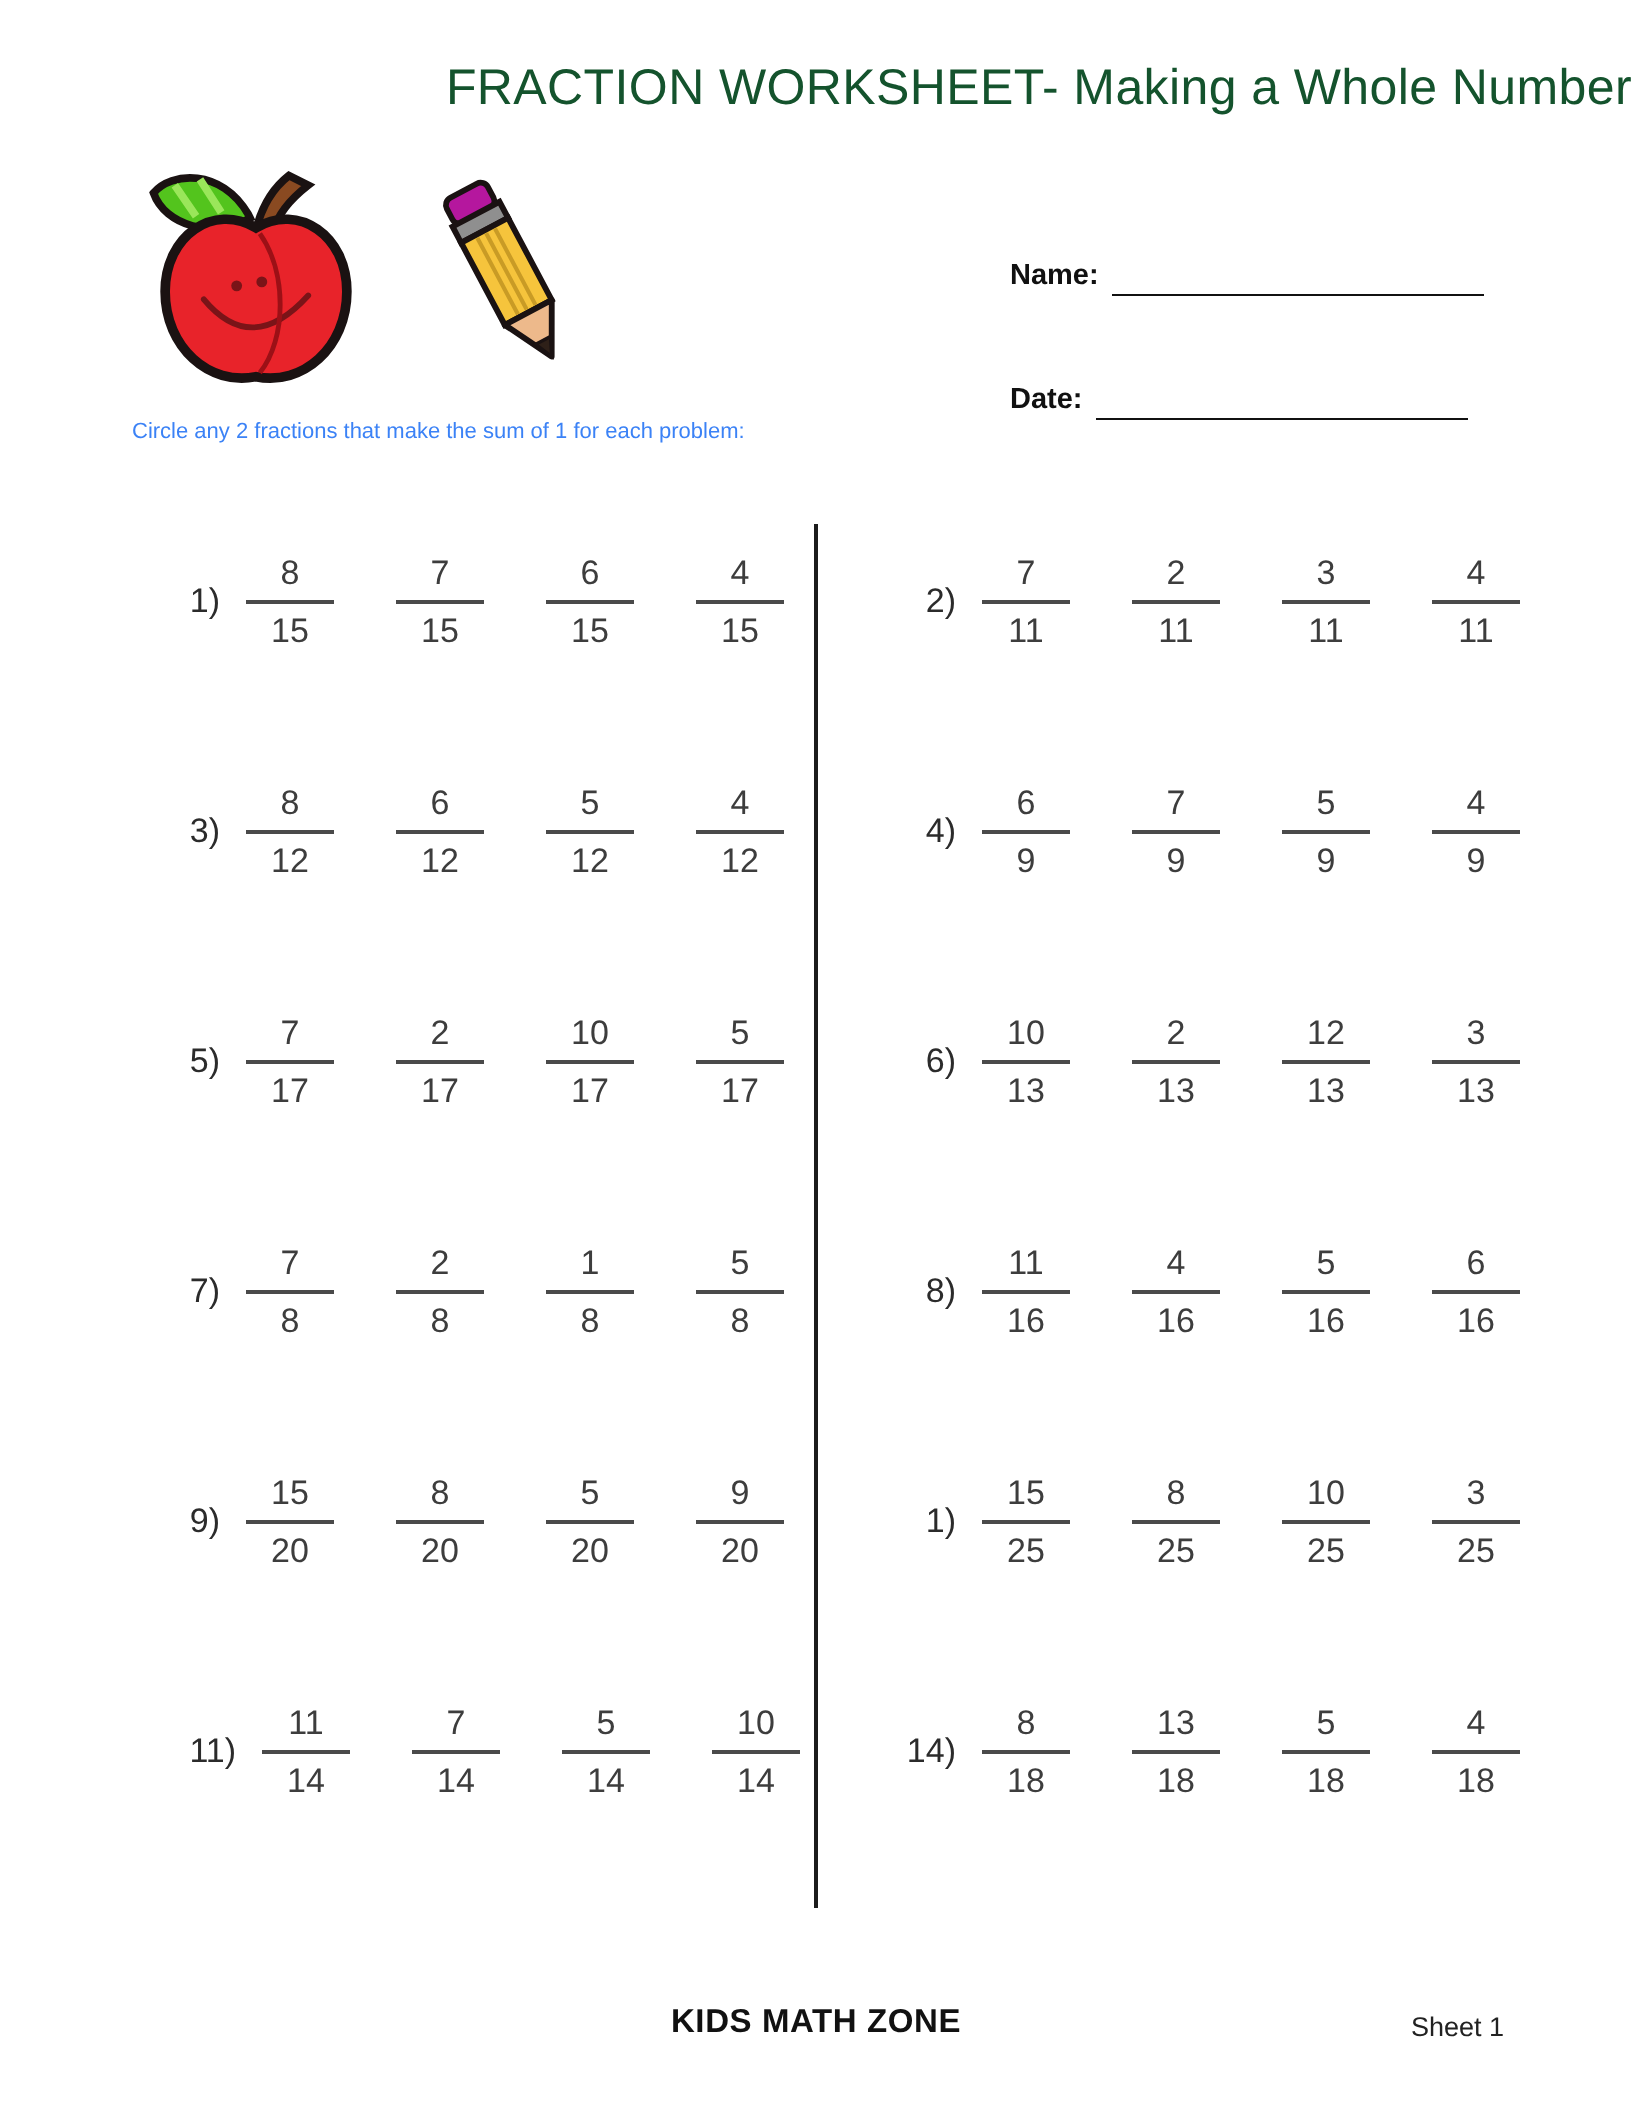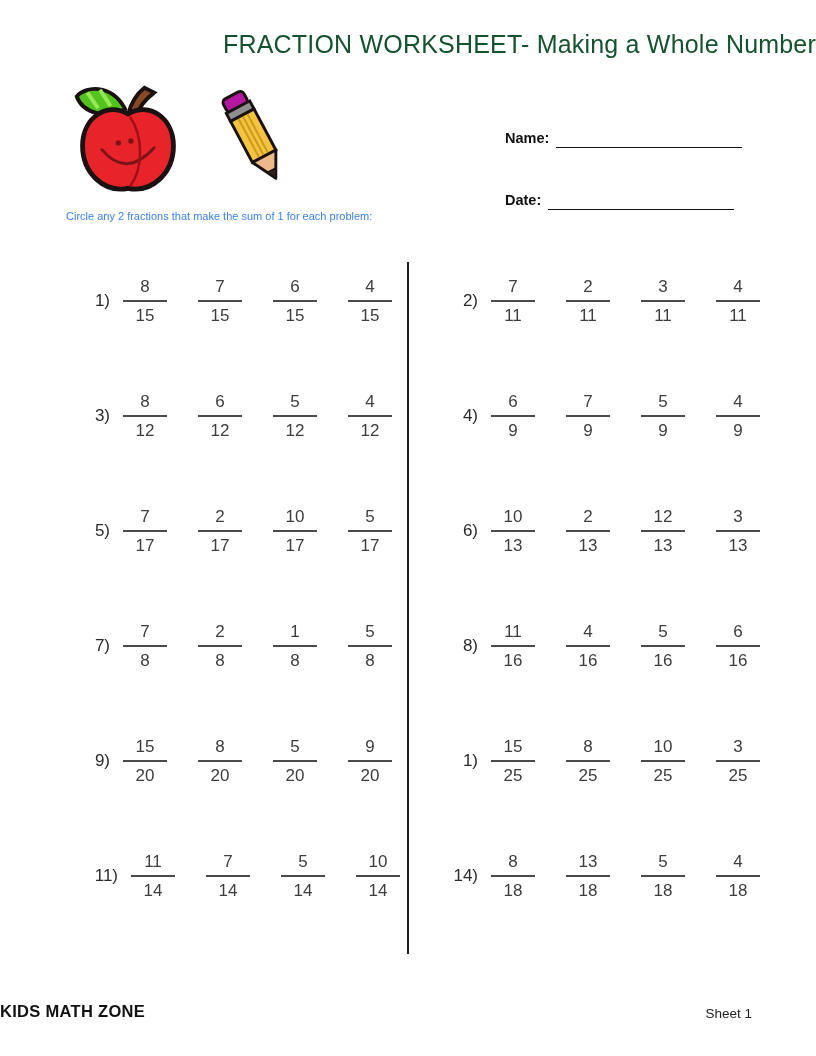--- a/index.html
+++ b/index.html
@@ -18,21 +18,21 @@
   .field .flabel{font-weight:bold;font-size:14.5px;color:#111;padding-bottom:2px;}
   .fline{width:186px;border-bottom:1.6px solid #111;height:17px;margin-left:7px;}
   .instruction{position:absolute;left:66px;top:210px;font-size:11px;color:#3b82f6;}
   .problem{position:absolute;display:flex;align-items:center;height:58px;}
   .pnum{width:46px;text-align:right;font-size:17px;color:#2b2b2b;margin-right:13px;flex:none;}
   .frac{width:44px;text-align:center;font-size:17px;color:#3d3d3d;margin-right:31px;flex:none;line-height:1.15;}
   .frac:last-child{margin-right:0;}
   .frac .n{display:block;border-bottom:2px solid #4a4a4a;padding-bottom:3px;}
   .frac .d{display:block;padding-top:4px;}
   .divider{position:absolute;left:407px;top:262px;width:2px;height:692px;background:#1c1c1c;}
-  .brand{position:absolute;top:1002px;left:0;width:100%;text-align:left;font-weight:bold;font-size:16.5px;color:#111;letter-spacing:.3px;}
+  .brand{position:absolute;top:1002px;left:0;width:100%;text-align:center;font-weight:bold;font-size:16.5px;color:#111;letter-spacing:.3px;}
   .sheet{position:absolute;top:1006px;right:64px;font-size:13.5px;color:#222;}
 </style>
 </head>
 <body>
 
 <div class="title">FRACTION WORKSHEET- Making a Whole Number</div>
 
 <svg class="art" style="left:68px;top:82px" width="120" height="116" viewBox="0 0 120 120" aria-hidden="true">
   <path d="M56 26 C42 2 16 4 7 15 C13 32 38 39 57 28 Z" fill="#53c41d" stroke="#1a1212" stroke-width="4"></path>
   <path d="M18 11 L29 27 M31 8 L42 25" stroke="#9ae65a" stroke-width="4" fill="none"></path>

